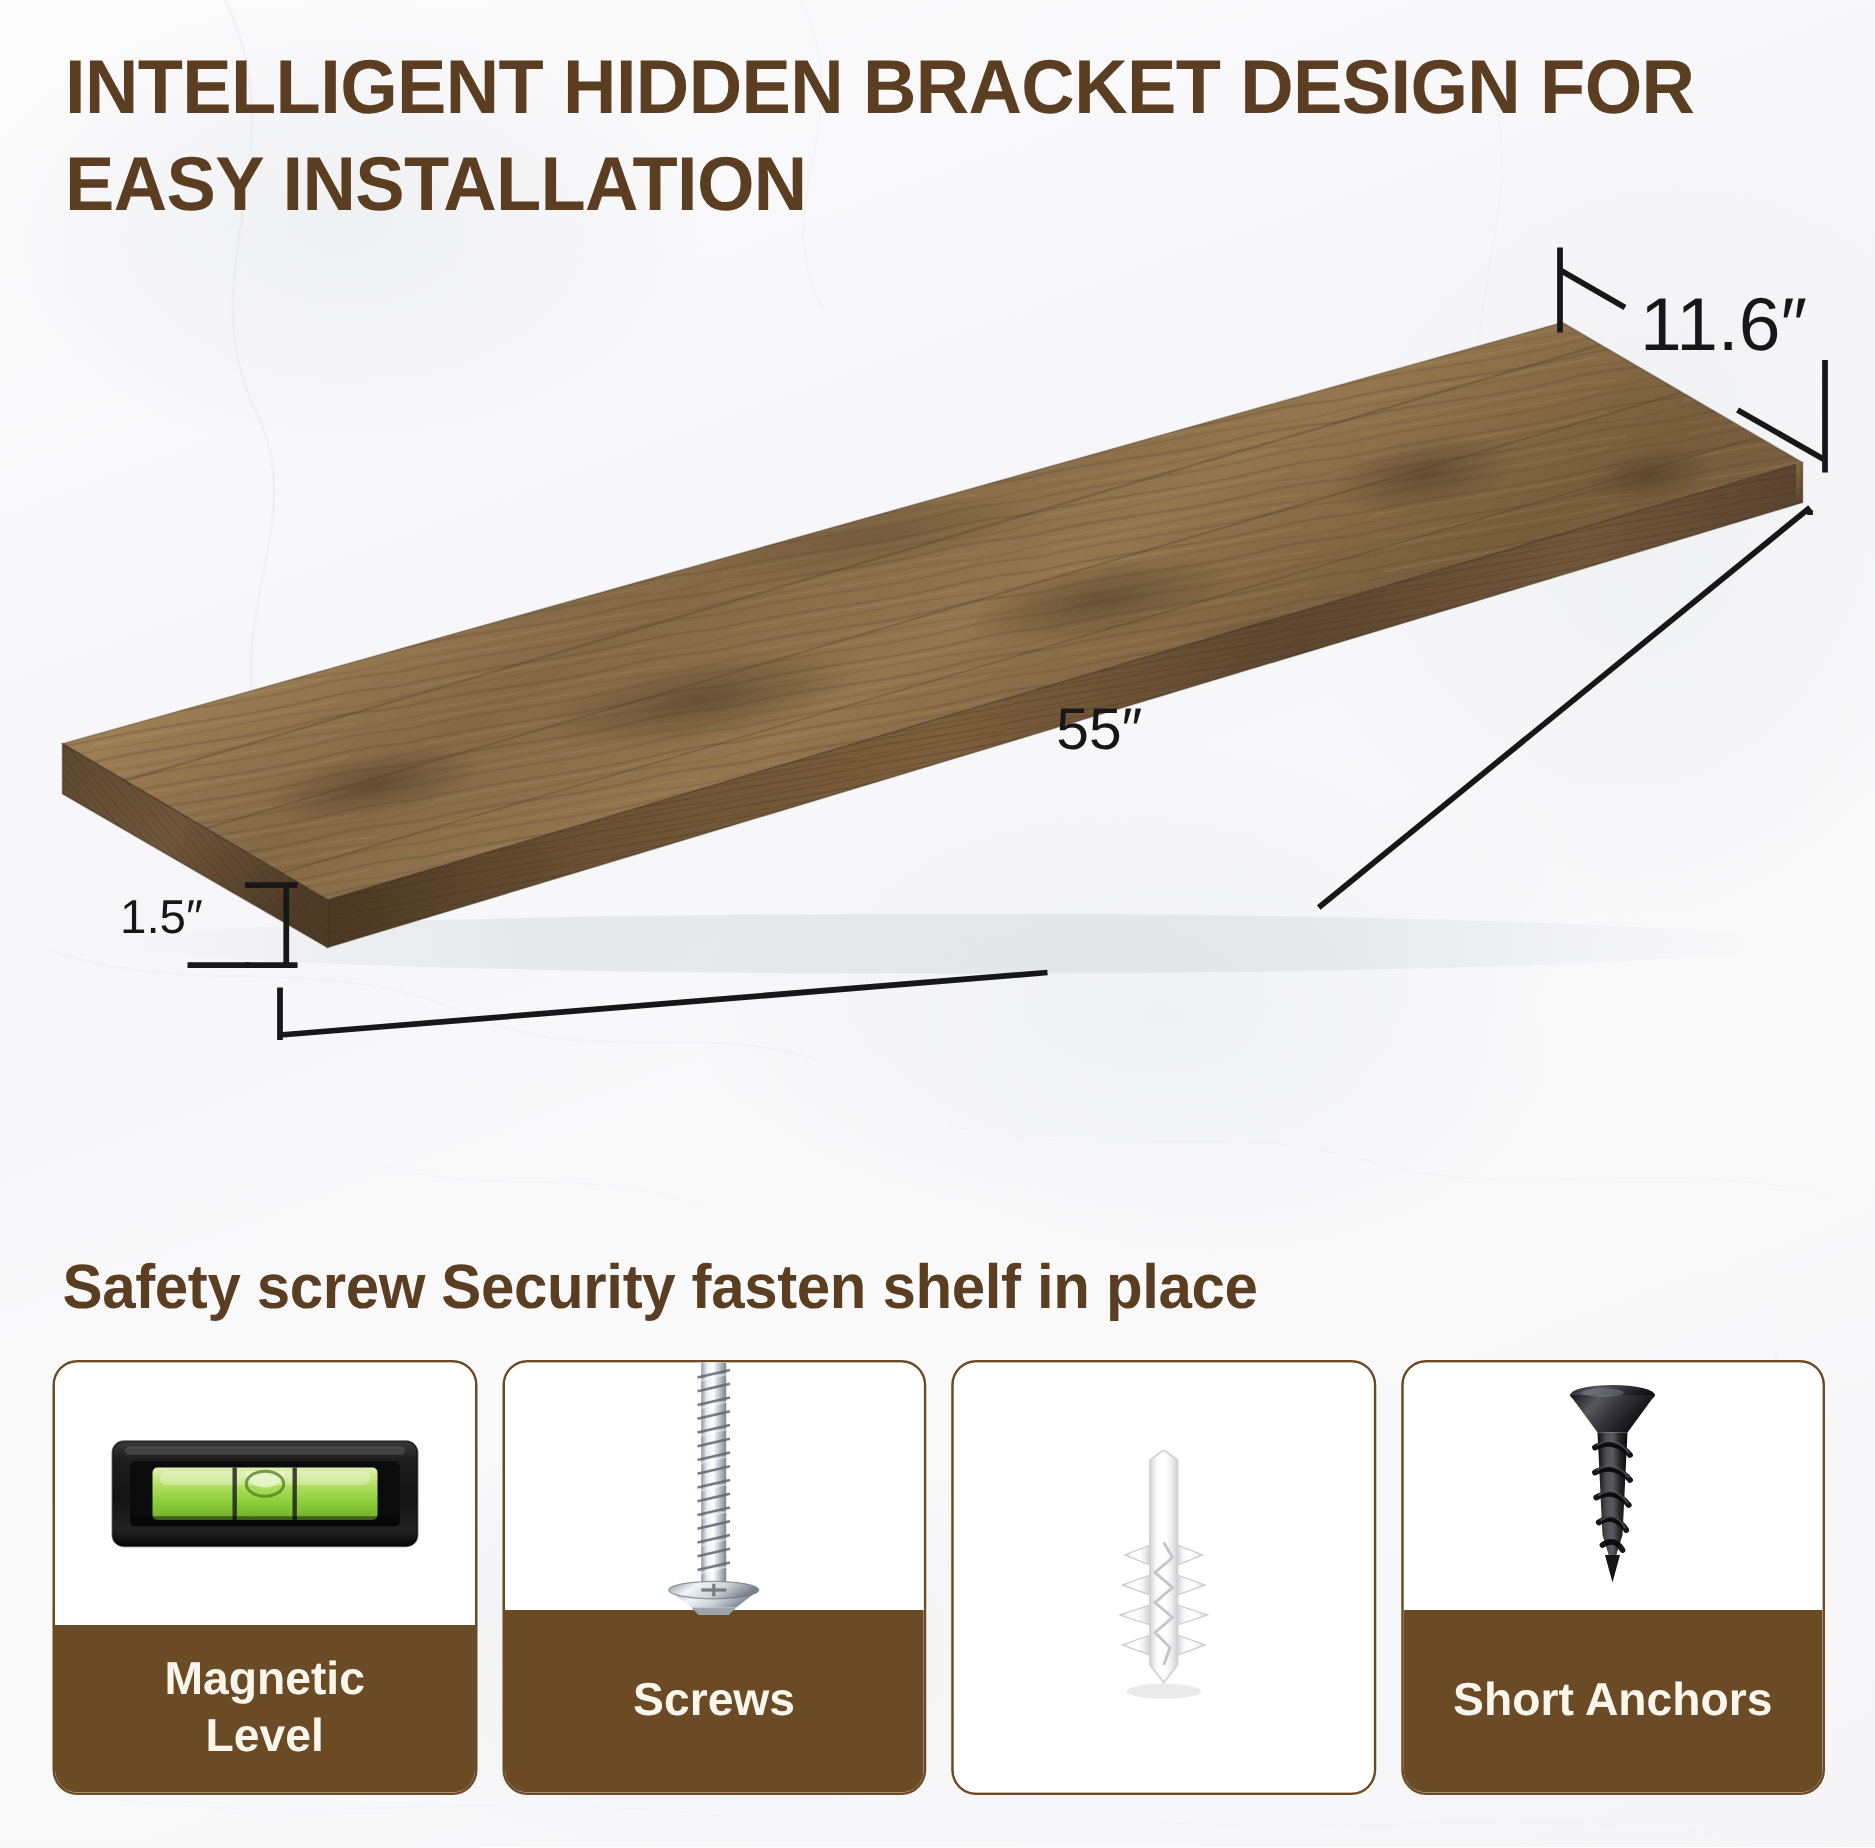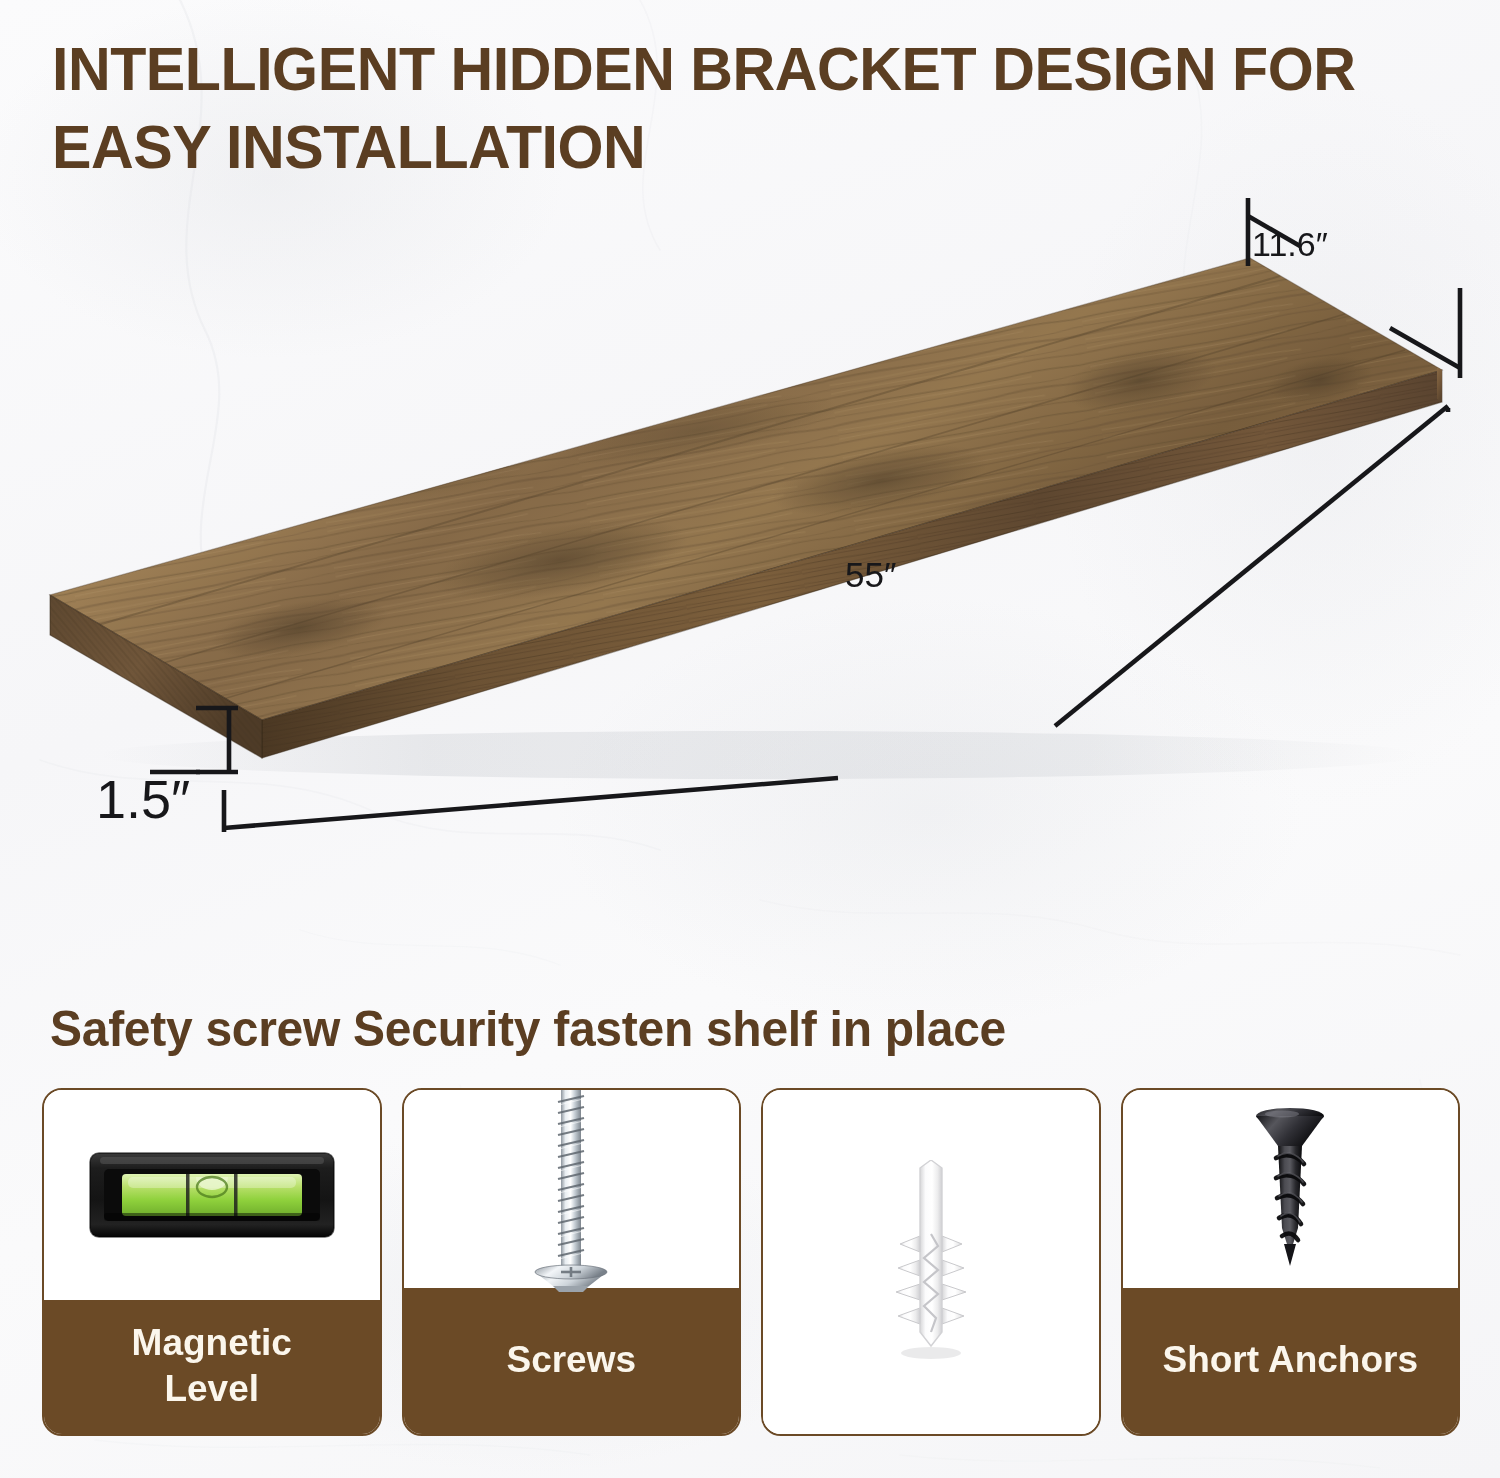--- a/index.html
+++ b/index.html
@@ -61,23 +61,23 @@
   .shelf-svg { display:block; width:1500px; height:680px; }
 
   
   .dim-label {
     position: absolute;
     color: #17171a;
     font-family: "Liberation Sans", sans-serif;
     font-weight: normal;
     white-space: nowrap;
   }
-  .dim-116 { left: 1252px; top: 225px; font-size: 34px; letter-spacing: 0px; }
-  .dim-55  { left: 845px;  top: 555px; font-size: 35px; letter-spacing: 0px; }
-  .dim-15  { left: 96px;   top: 768px; font-size: 54px; letter-spacing: 0px; }
+  .dim-116 { left: 1312px; top: 225px; font-size: 60px; letter-spacing: 0px; }
+  .dim-55  { left: 845px;  top: 555px; font-size: 47px; letter-spacing: 0px; }
+  .dim-15  { left: 96px;   top: 713px; font-size: 38px; letter-spacing: 0px; }
 
   
   .subheadline {
     position: absolute;
     left: 50px;
     top: 1000px;
     color: #5B3E22;
     font-family: "Liberation Sans", sans-serif;
     font-weight: bold;
     font-size: 50px;

